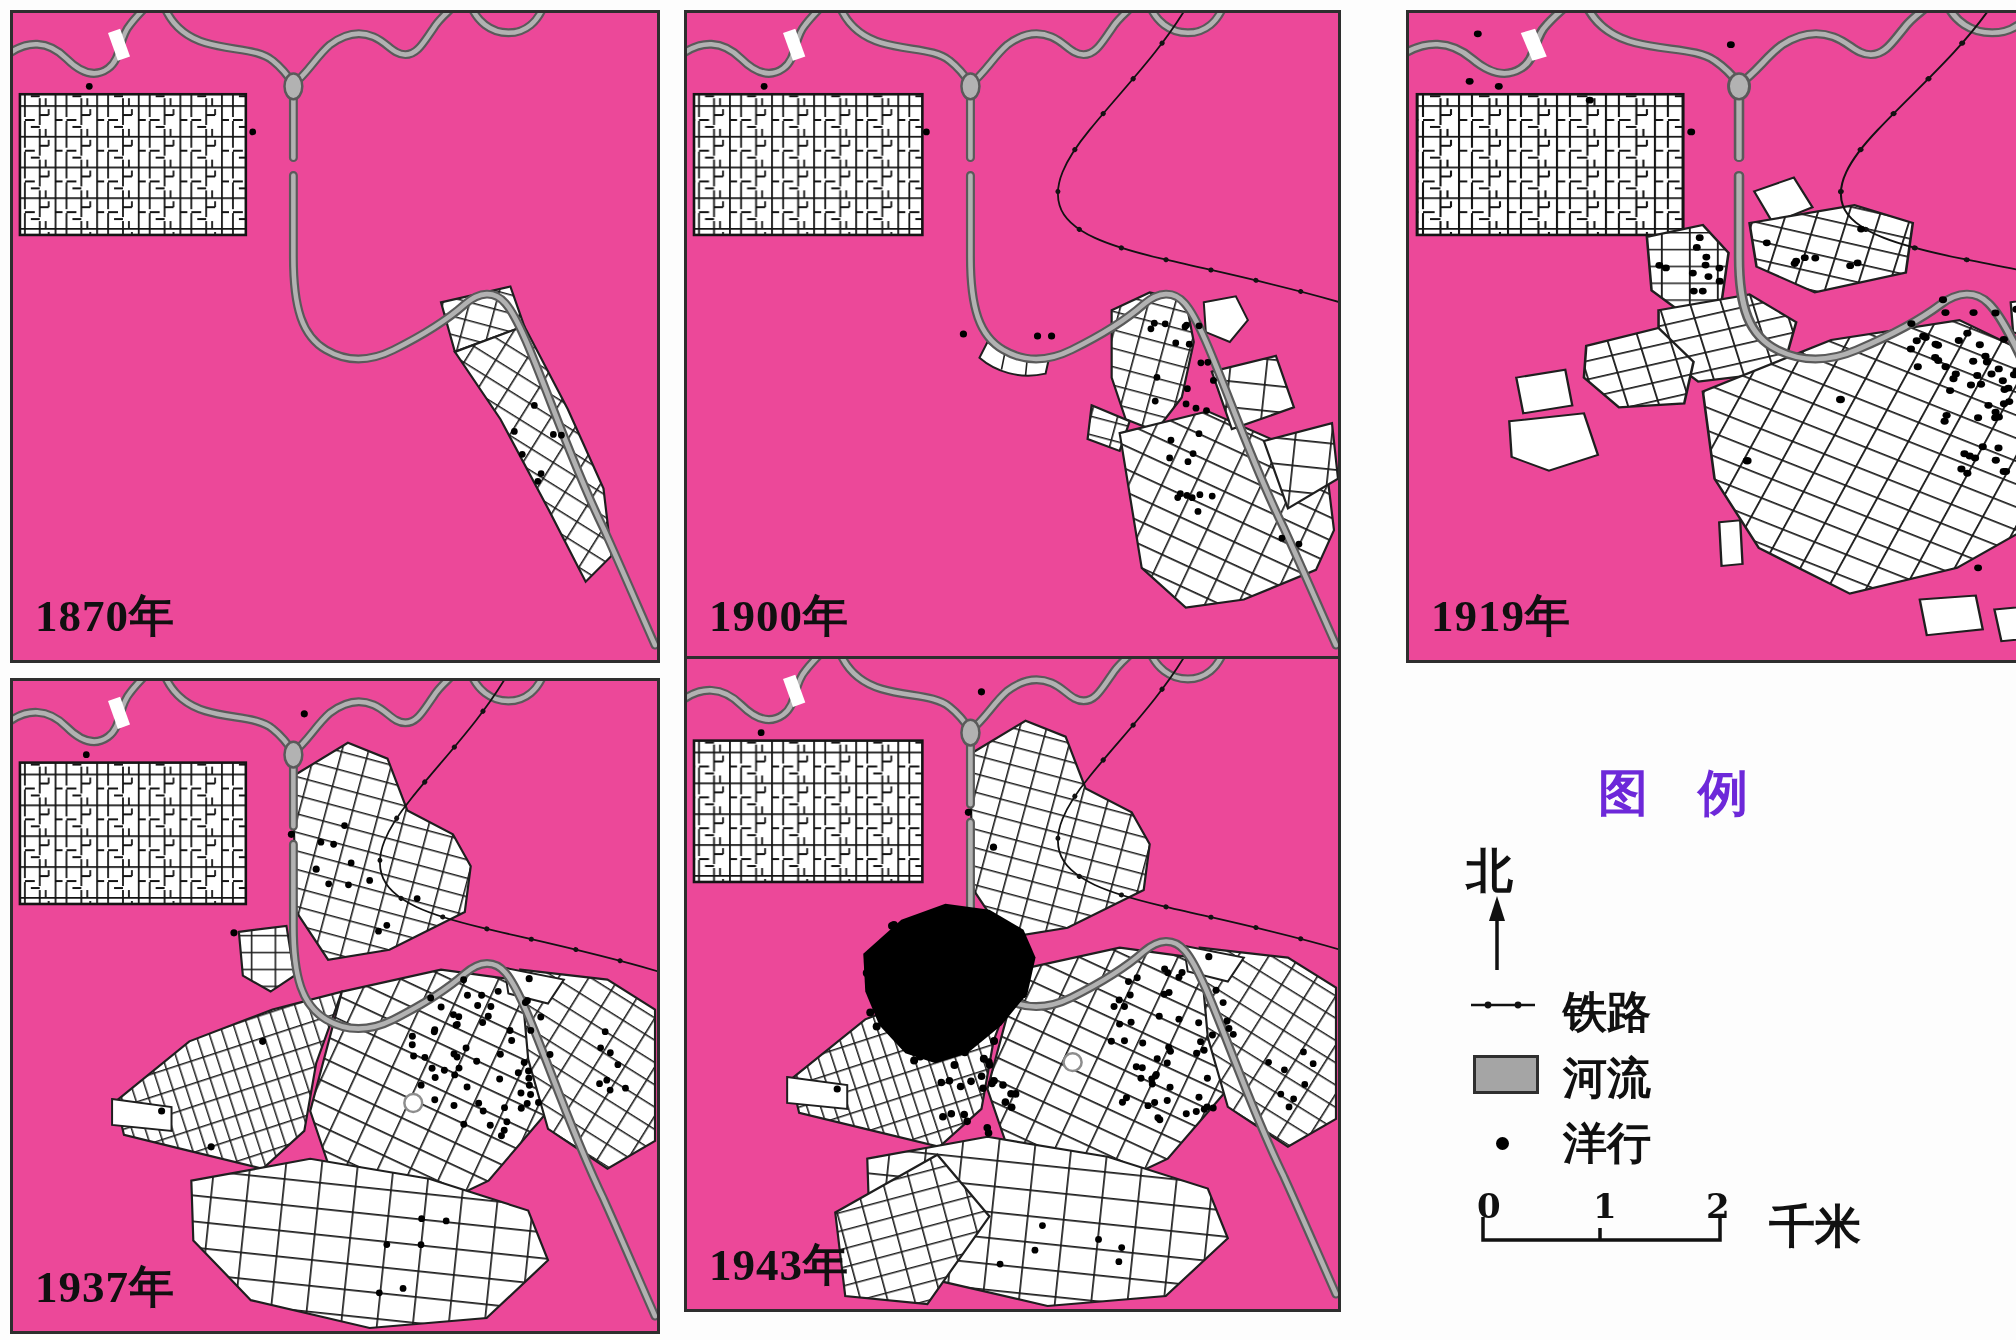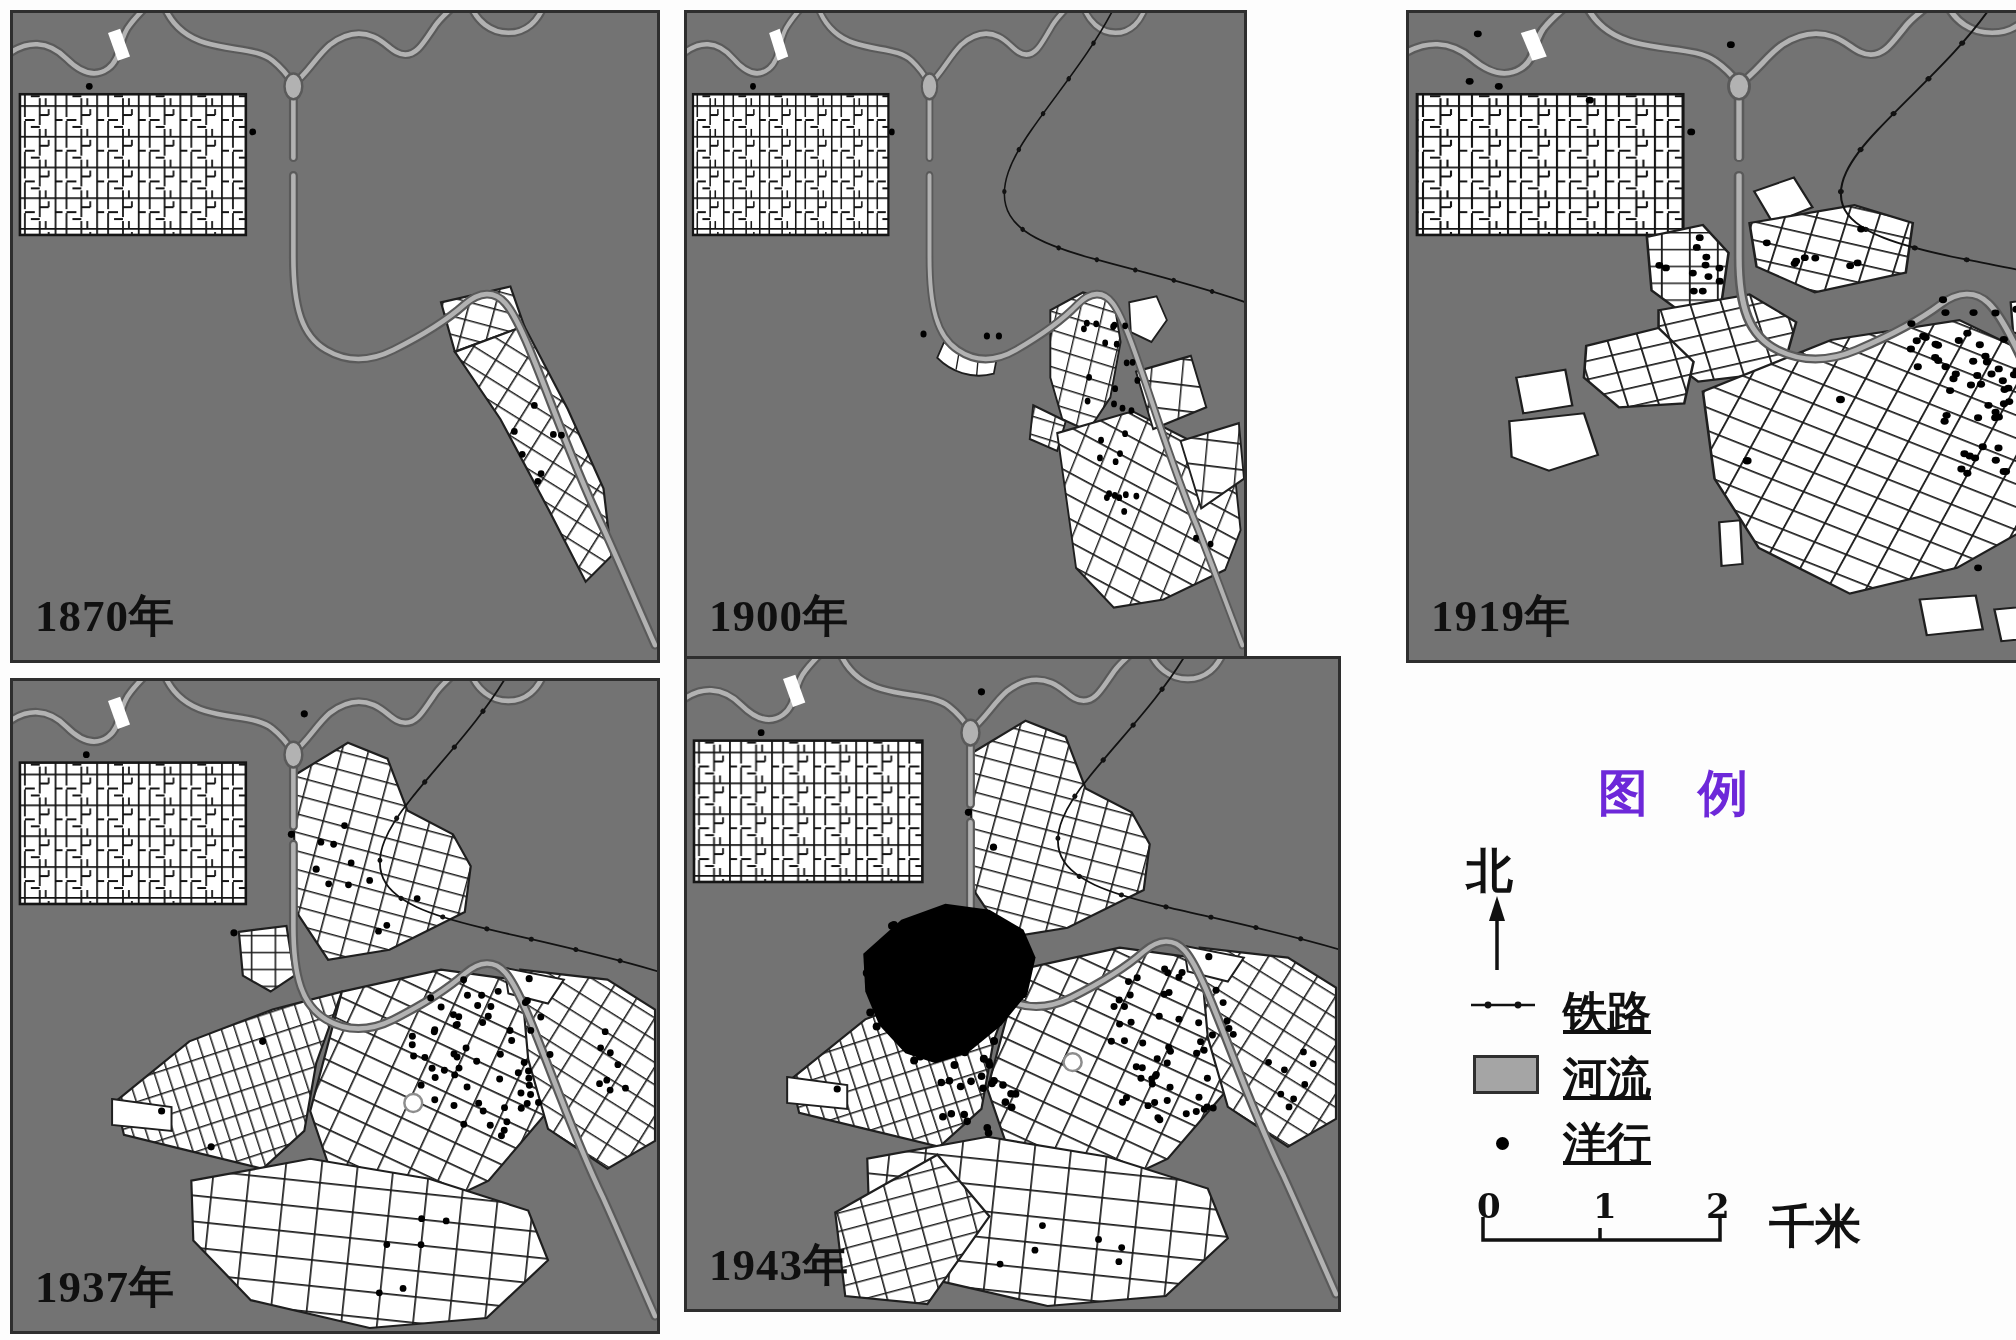--- a/index.html
+++ b/index.html
@@ -1,31 +1,31 @@
 <!DOCTYPE html>
 <html><head>
 <meta charset="utf-8">
 <style>
   html,body{margin:0;padding:0;background:#fff;}
   .stage{position:relative;width:2016px;height:1340px;background:#fdfdfd;overflow:hidden;
          font-family:"Liberation Serif","DejaVu Serif",serif;color:#111;}
-  .panel{position:absolute;border:3px solid #2e2e2e;background:#737373;box-sizing:border-box;}
+  .panel{position:absolute;border:3px solid #2e2e2e;background:#ec4899;box-sizing:border-box;}
   .panel svg.mapsvg{position:absolute;left:0;top:0;width:100%;height:100%;}
   .year{position:absolute;left:22px;bottom:14px;font-size:45px;font-weight:700;
         letter-spacing:1px;color:#101010;user-select:none;}
   #p1870{left:10px;top:10px;width:650px;height:653px;}
-  #p1900{left:684px;top:10px;width:563px;height:653px;}
+  #p1900{left:684px;top:10px;width:657px;height:653px;}
   #p1919{left:1406px;top:10px;width:764px;height:653px;}
   #p1937{left:10px;top:678px;width:650px;height:656px;}
   #p1943{left:684px;top:656px;width:657px;height:656px;}
   
   .lg-title{position:absolute;left:1598px;top:760px;font-size:50px;font-weight:700;color:#6d28d9;}
   .lg-north{position:absolute;left:1466px;top:840px;font-size:47px;font-weight:700;}
   .lg-north-arrow{position:absolute;left:1475px;top:894px;}
-  .lg-label{position:absolute;left:1563px;font-size:44px;font-weight:700;color:#101010;text-decoration:underline;}
+  .lg-label{position:absolute;left:1563px;font-size:44px;font-weight:700;color:#101010;}
   .lg-sym-rail{position:absolute;left:1468px;top:994px;}
   .lg-sym-river{position:absolute;left:1473px;top:1055px;width:60px;height:33px;
                 background:#a5a5a5;border:3px solid #2f2f2f;box-sizing:content-box;}
   .lg-sym-dot{position:absolute;left:1496px;top:1137px;width:13px;height:13px;border-radius:50%;background:#000;}
   .lg-num{position:absolute;top:1186px;font-size:34px;font-weight:700;font-family:"DejaVu Serif",serif;}
   .lg-bar{position:absolute;left:1480px;top:1213px;}
   .lg-unit{position:absolute;left:1729px;top:1196px;font-size:46px;font-weight:700;margin-left:40px;}
   
   .rO{fill:none;stroke:#5a5a5a;stroke-width:9;stroke-linecap:round;}
   .rI{fill:none;stroke:#b2b2b2;stroke-width:4.6;stroke-linecap:round;}

